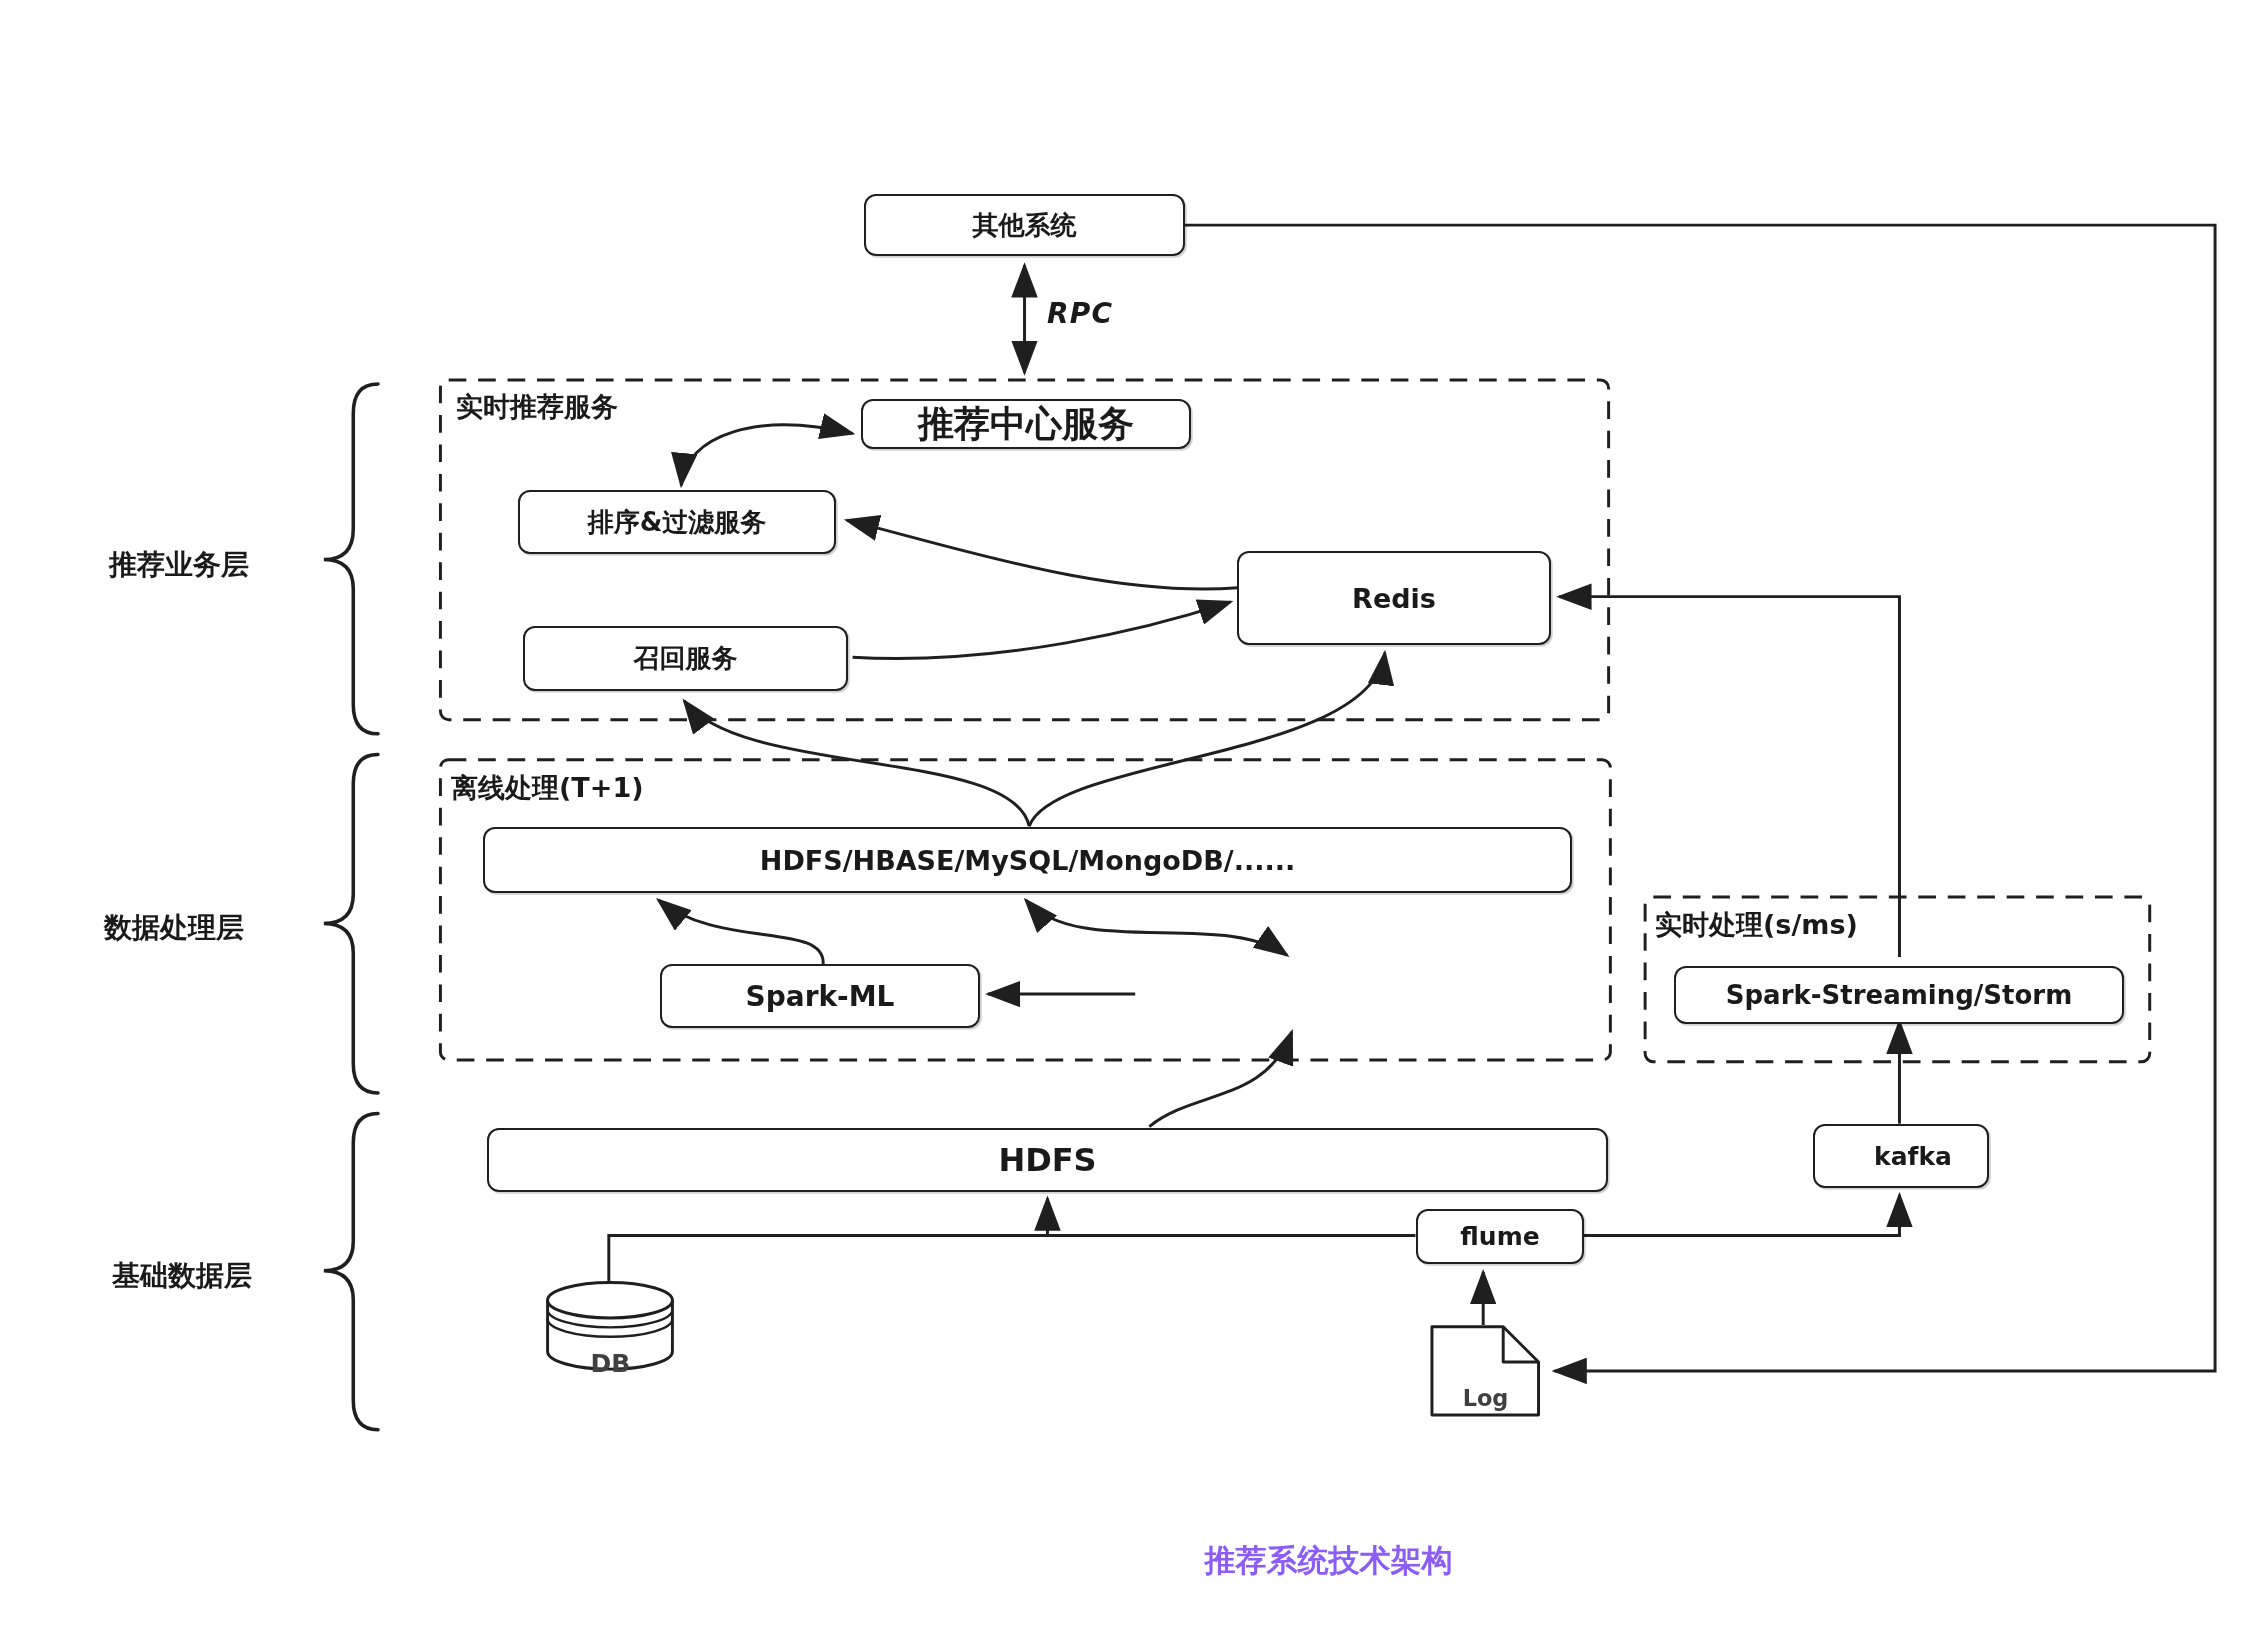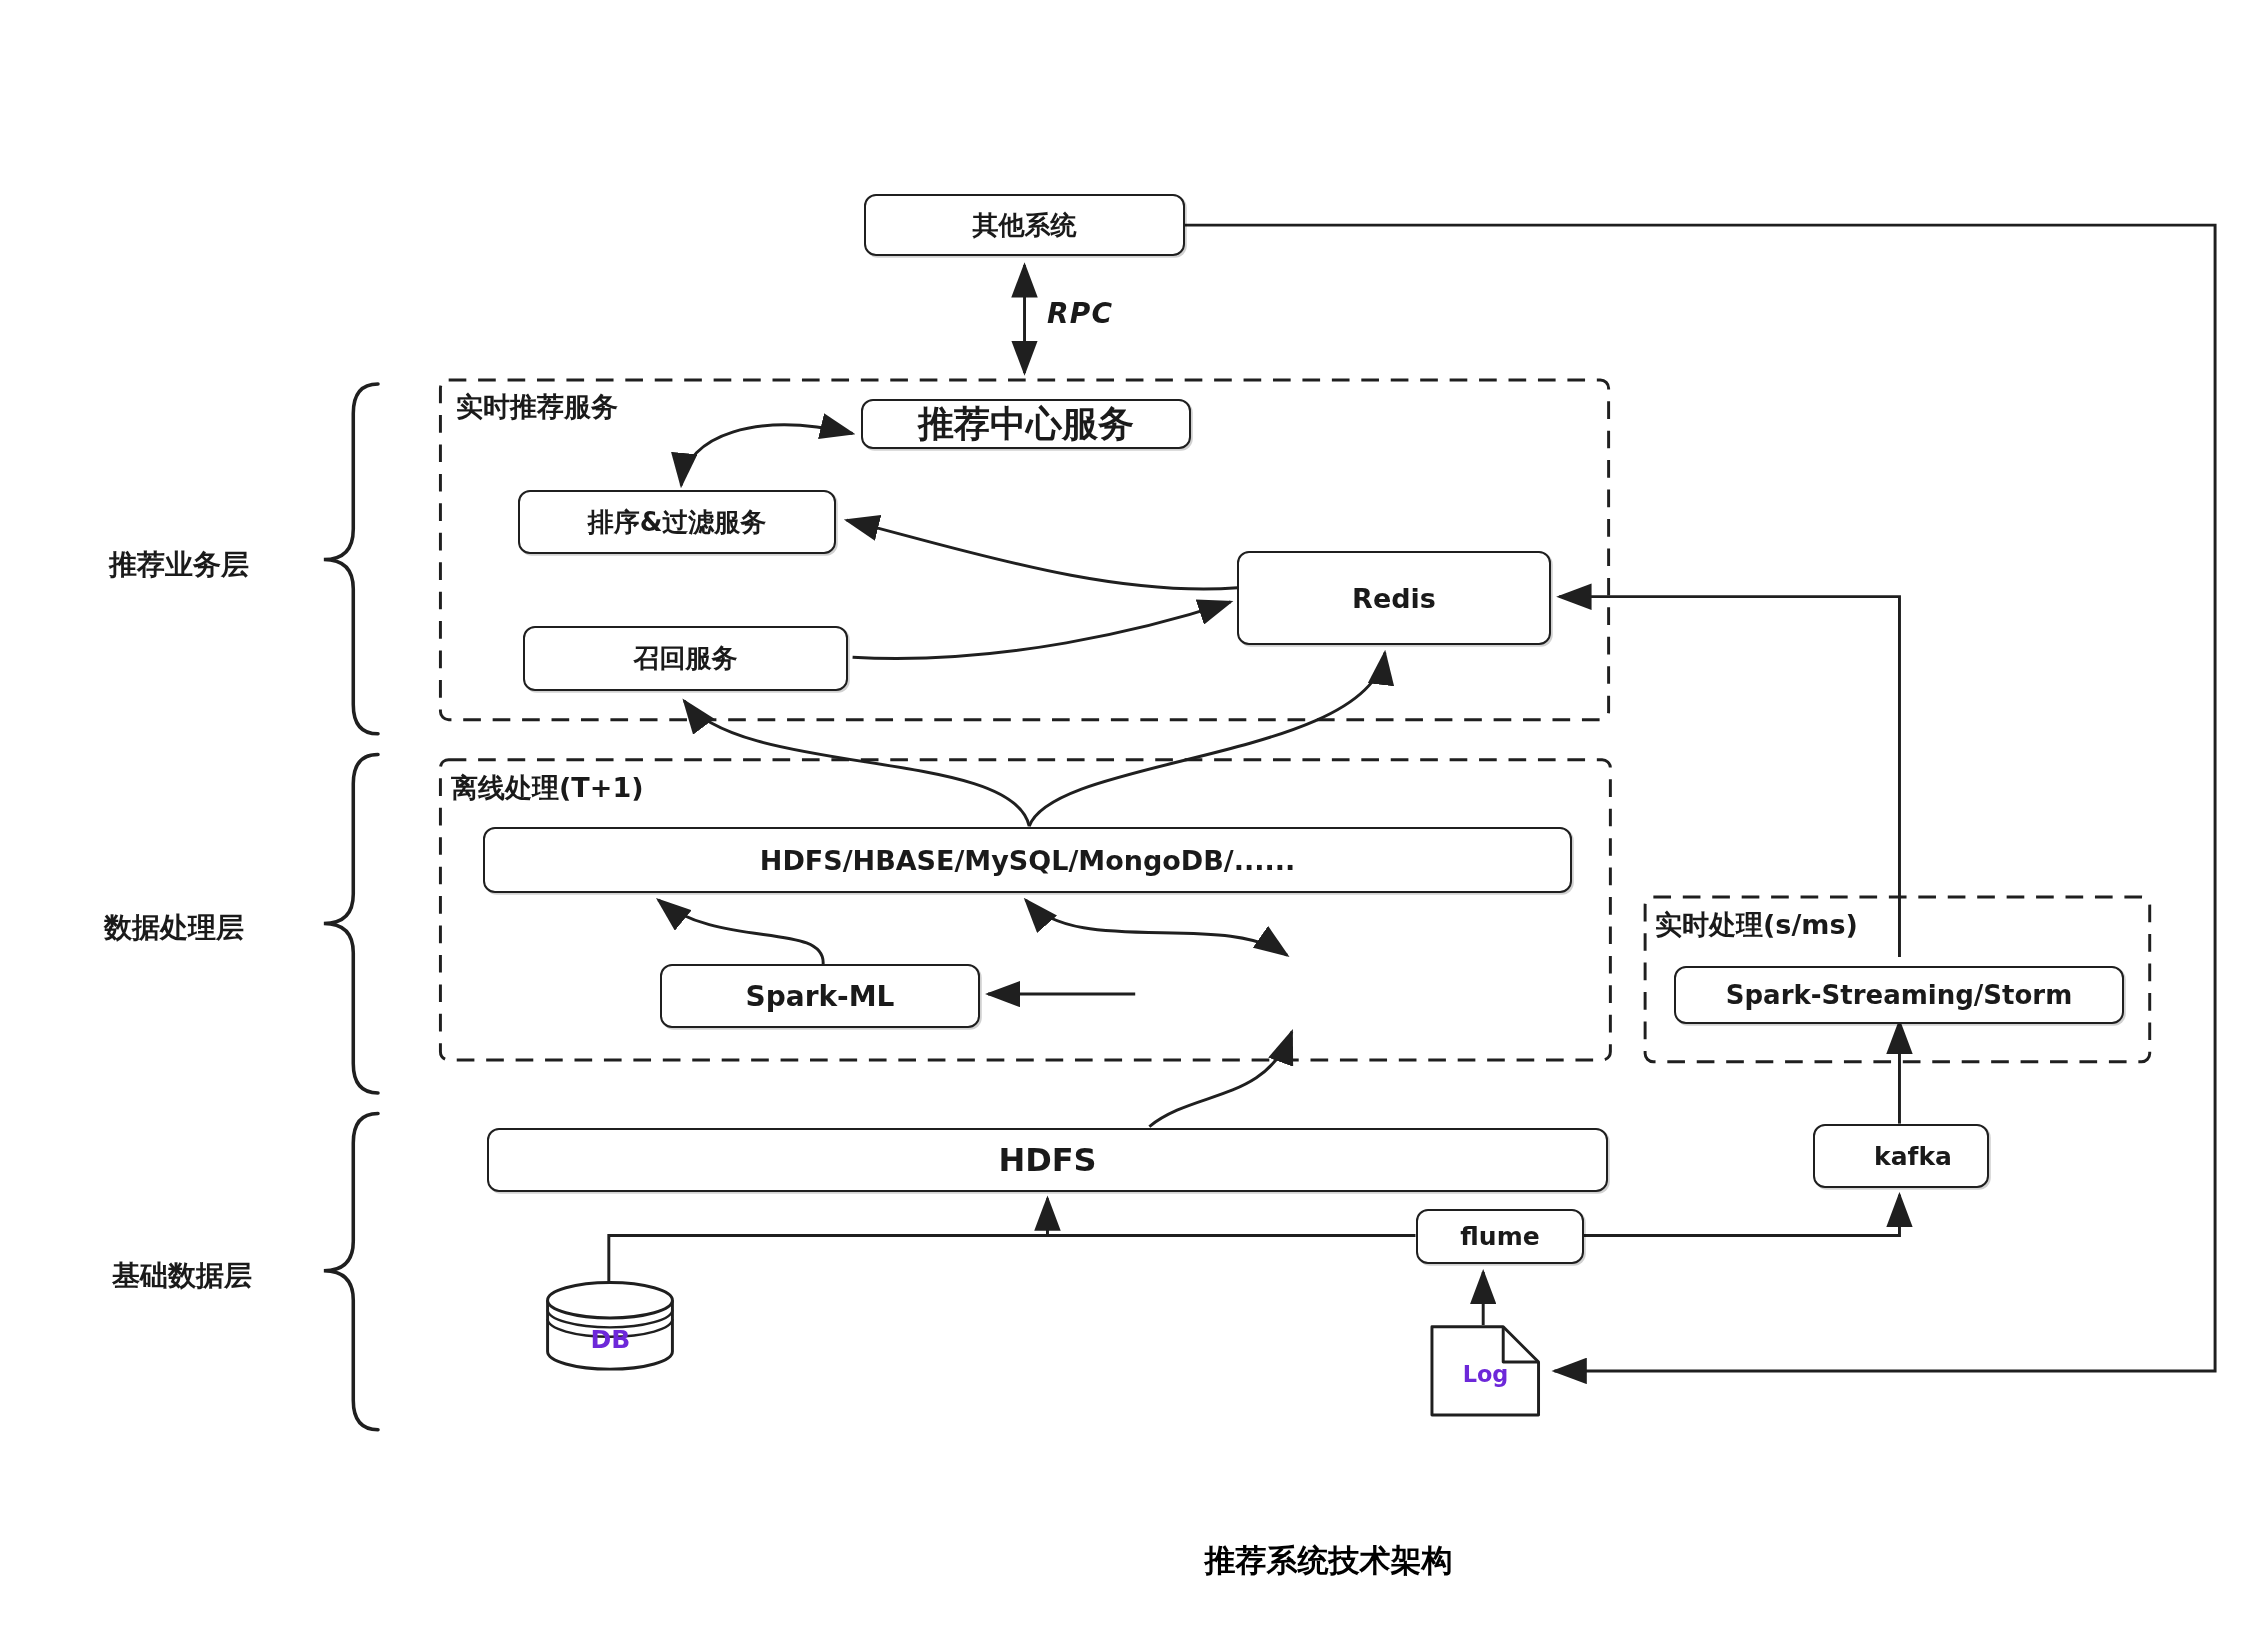--- a/index.html
+++ b/index.html
@@ -19,24 +19,24 @@
   .grouplabel{
     position:absolute;font-weight:700;color:#1a1a1a;font-size:27px;white-space:nowrap;
   }
   .layerlabel{
     position:absolute;font-weight:700;color:#1a1a1a;font-size:28px;white-space:nowrap;text-align:center;
   }
   .edgelabel{
     position:absolute;font-weight:700;color:#1a1a1a;font-size:28px;white-space:nowrap;letter-spacing:1.2px;
   }
   .shapelabel{
-    position:absolute;font-weight:700;color:#6d28d9;display:flex;align-items:center;justify-content:center;
+    position:absolute;font-weight:700;color:#404040;display:flex;align-items:center;justify-content:center;margin-top:24px;
   }
   .title{
-    position:absolute;font-weight:700;color:#000000;font-size:31px;text-align:center;white-space:nowrap;
+    position:absolute;font-weight:700;color:#8b5cf6;font-size:31px;text-align:center;white-space:nowrap;
   }
 </style>
 </head>
 <body>
 
 <div class="canvas">
 
   <svg class="wires" viewBox="0 0 3840 2800">
     <defs>
       <marker id="ah" viewBox="0 0 12 9" refX="11" refY="4.5" markerWidth="12" markerHeight="9" orient="auto-start-reverse">

